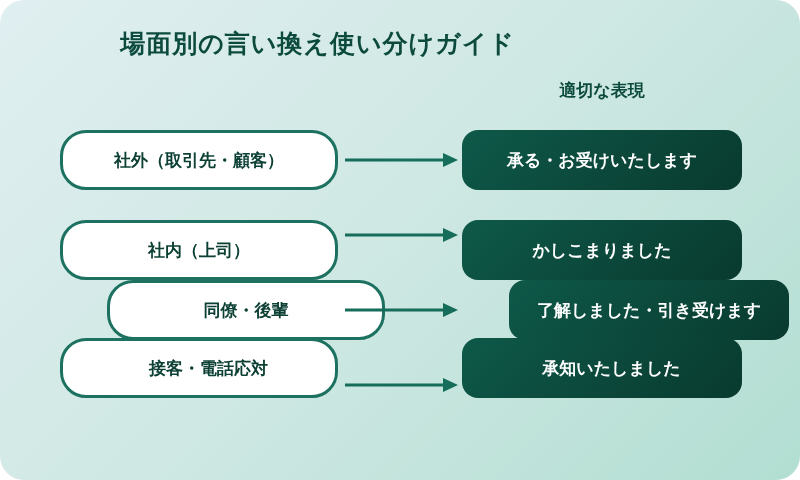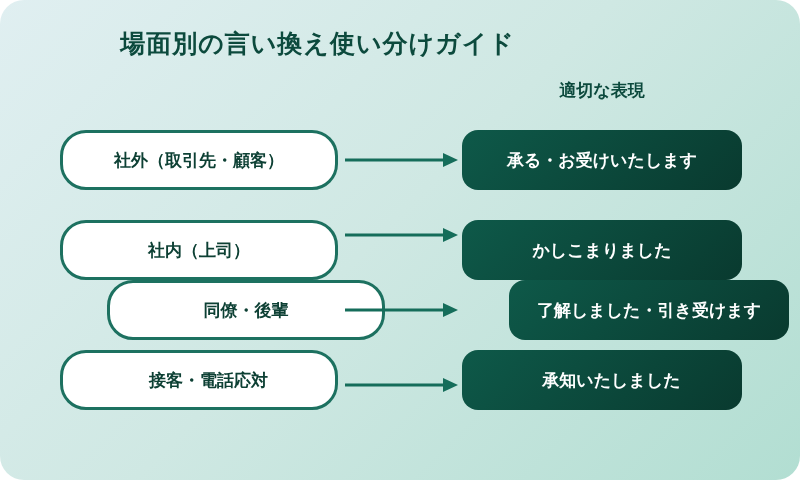--- a/index.html
+++ b/index.html
@@ -72,21 +72,21 @@
   }
   .arrow {
     position: absolute;
     left: 343px;
     width: 116px;
     height: 20px;
   }
   .row-0 .situation-box, .row-0 .expression-box { top: 130px; }
   .row-1 .situation-box, .row-1 .expression-box { top: 220px; }
   .row-2 .situation-box, .row-2 .expression-box { top: 280px; margin-left: 47px; }
-  .row-3 .situation-box, .row-3 .expression-box { top: 350px; padding-left: 19px; }
+  .row-3 .situation-box, .row-3 .expression-box { top: 338px; padding-left: 19px; }
   .row-0 .arrow { top: 150px; }
   .row-1 .arrow { top: 225px; }
   .row-2 .arrow { top: 300px; }
   .row-3 .arrow { top: 375px; }
 </style>
 </head>
 <body>
 
 <div class="canvas">
 

